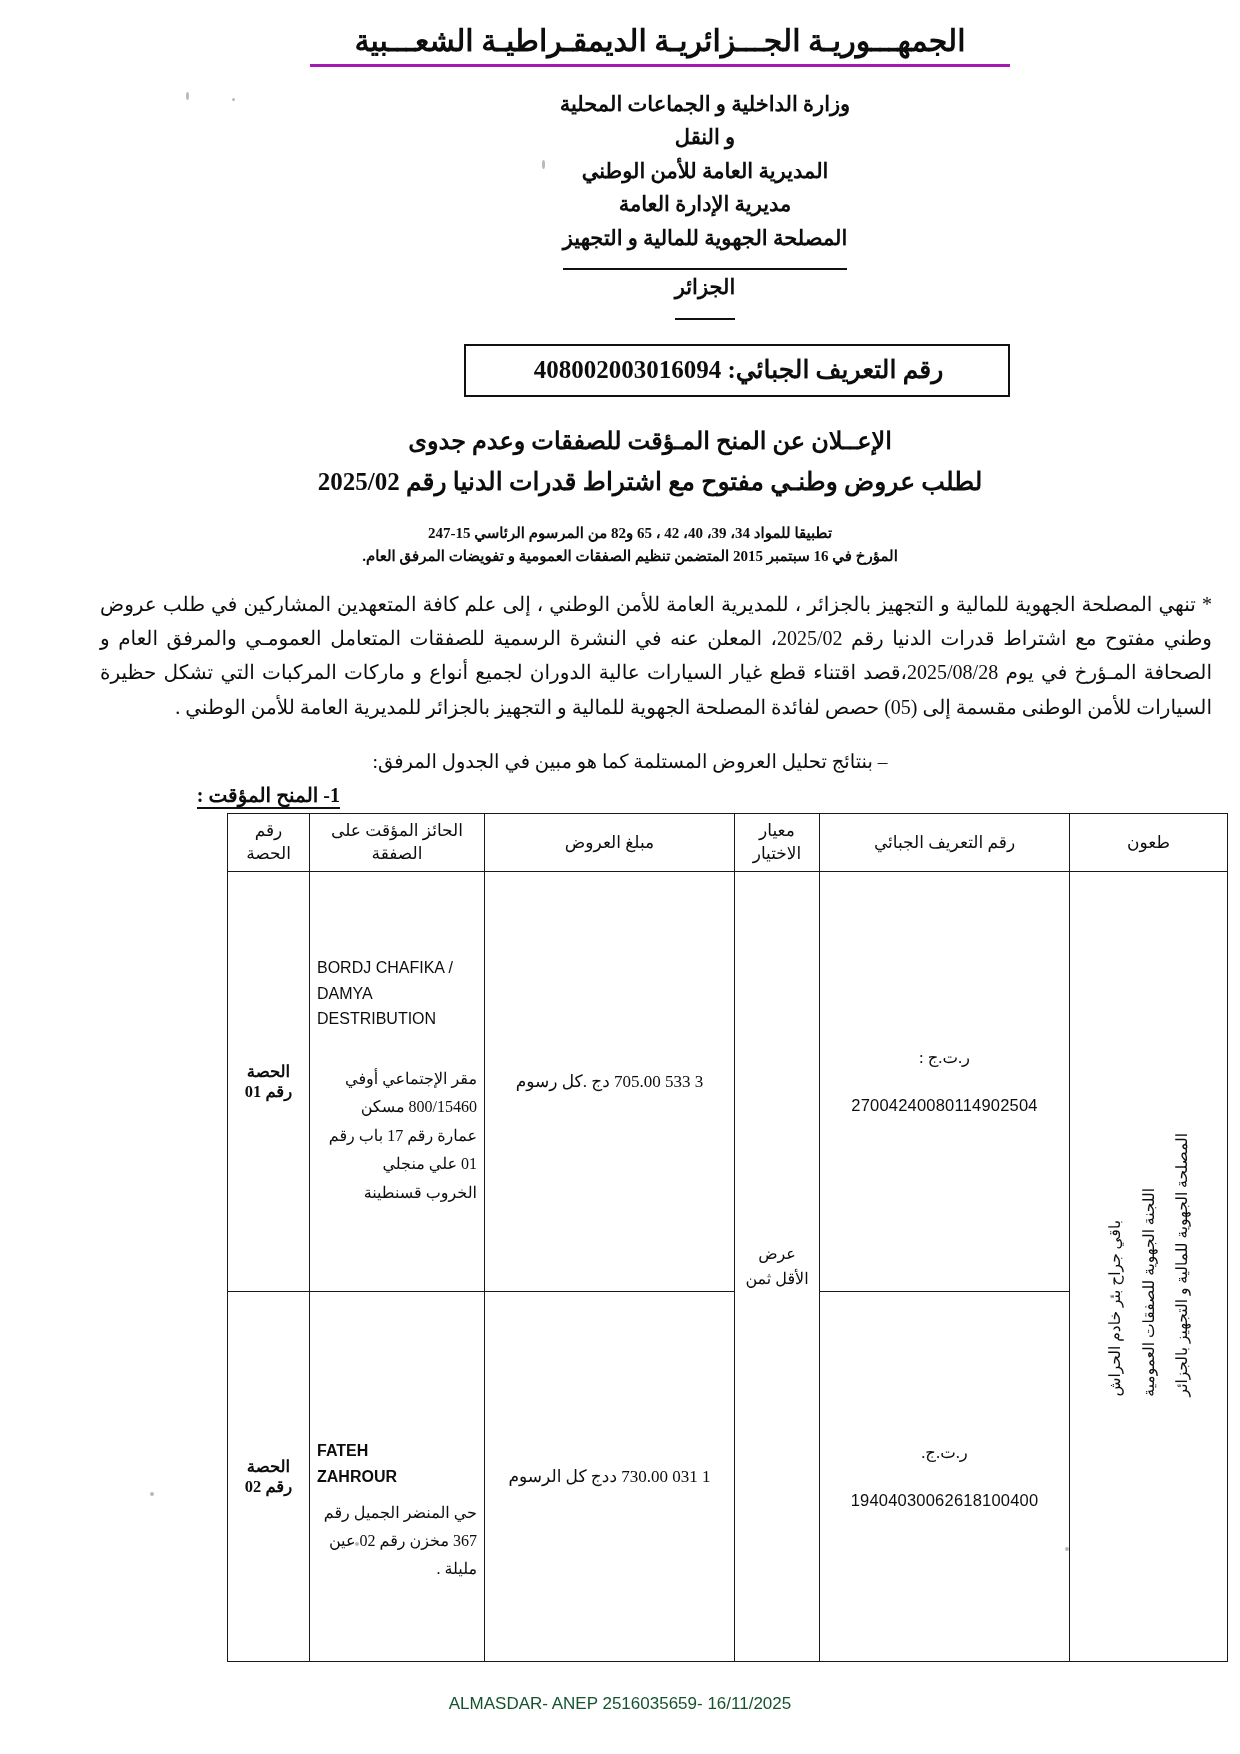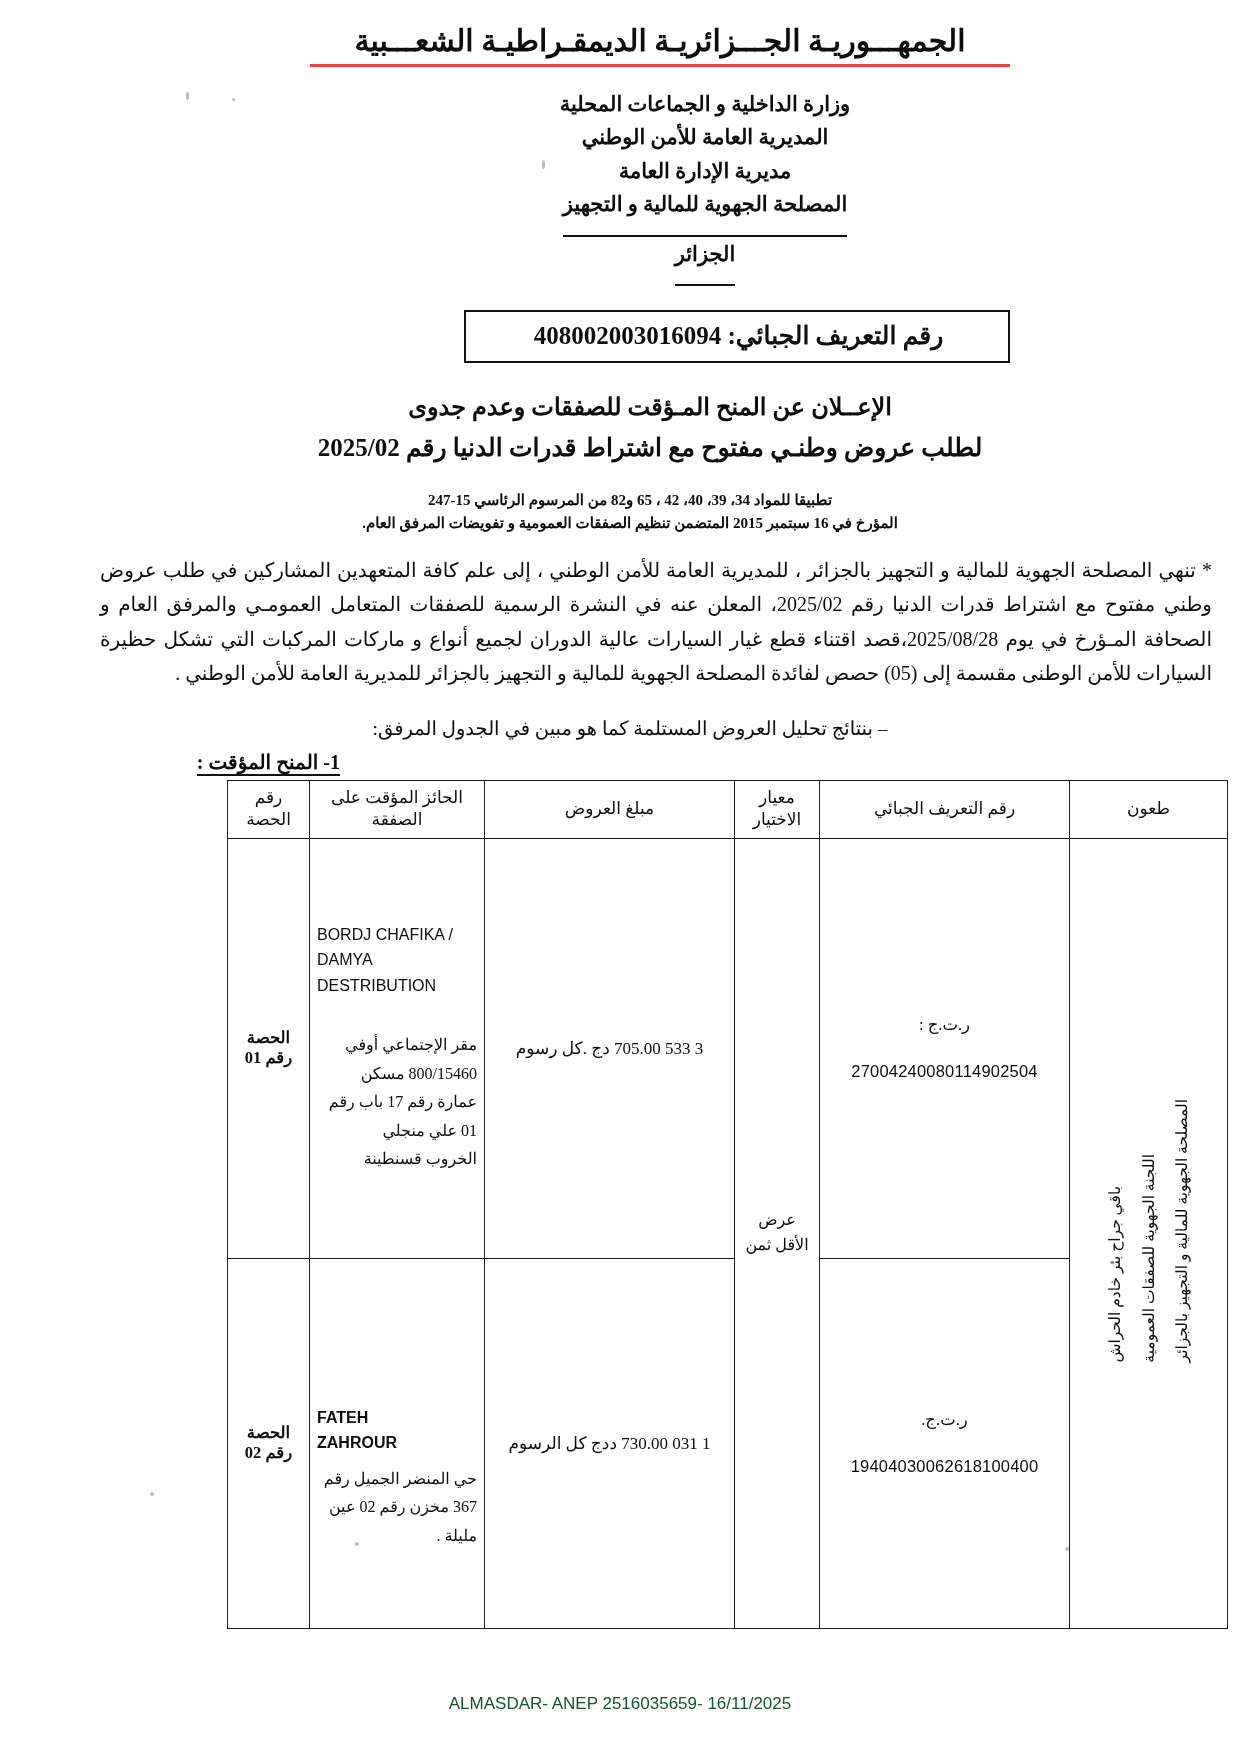--- a/index.html
+++ b/index.html
@@ -24,21 +24,21 @@
   
   .hdr-republic {
     text-align: center;
     font-weight: bold;
     font-size: 30px;
     letter-spacing: 0px;
     margin: 22px 0 0 0;
     padding: 0 0 4px 0;
     width: 700px;
     margin-right: 230px;
-    border-bottom: 3px solid #ef4444;
+    border-bottom: 3px solid #a21caf;
     line-height: 1.25;
   }
   .hdr-block {
     margin-top: 22px;
     text-align: center;
     font-weight: bold;
     font-size: 21px;
     line-height: 1.50;
     padding-left: 170px;
   }
@@ -176,20 +176,21 @@
   <div class="speck" style="left:232px;top:76px;width:3px;height:3px;"></div>
   <div class="speck" style="left:542px;top:138px;width:3px;height:9px;"></div>
   <div class="speck" style="left:150px;top:1470px;width:4px;height:4px;"></div>
   <div class="speck" style="left:355px;top:1520px;width:4px;height:4px;"></div>
   <div class="speck" style="left:1065px;top:1525px;width:4px;height:4px;"></div>
 
   <div class="hdr-republic">الجمهـــوريـة الجـــزائريـة الديمقـراطيـة الشعـــبية</div>
 
   <div class="hdr-block">
     <div>وزارة الداخلية و الجماعات المحلية</div>
+    <div>و النقل</div>
     <div>المديرية العامة للأمن الوطني</div>
     <div>مديرية الإدارة العامة</div>
     <div><span class="u-line">المصلحة الجهوية للمالية و التجهيز</span></div>
     <div><span class="u-line">الجزائر</span></div>
   </div>
 
   <div class="taxbox">
     <span>رقم التعريف الجبائي: 408002003016094</span>
   </div>
 

